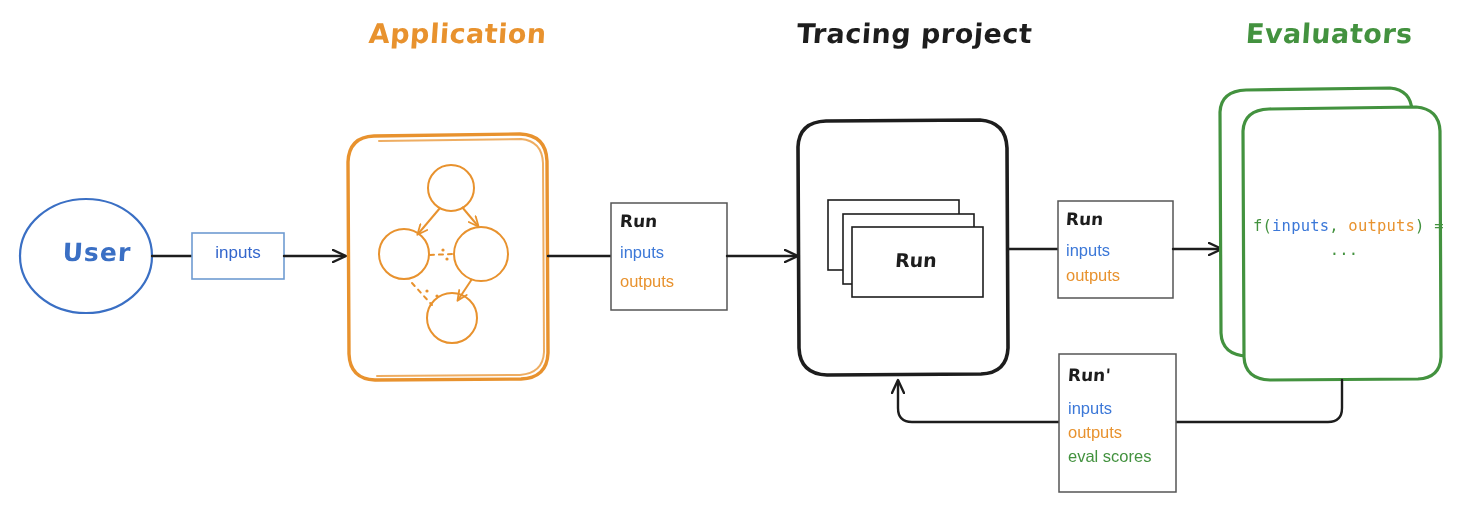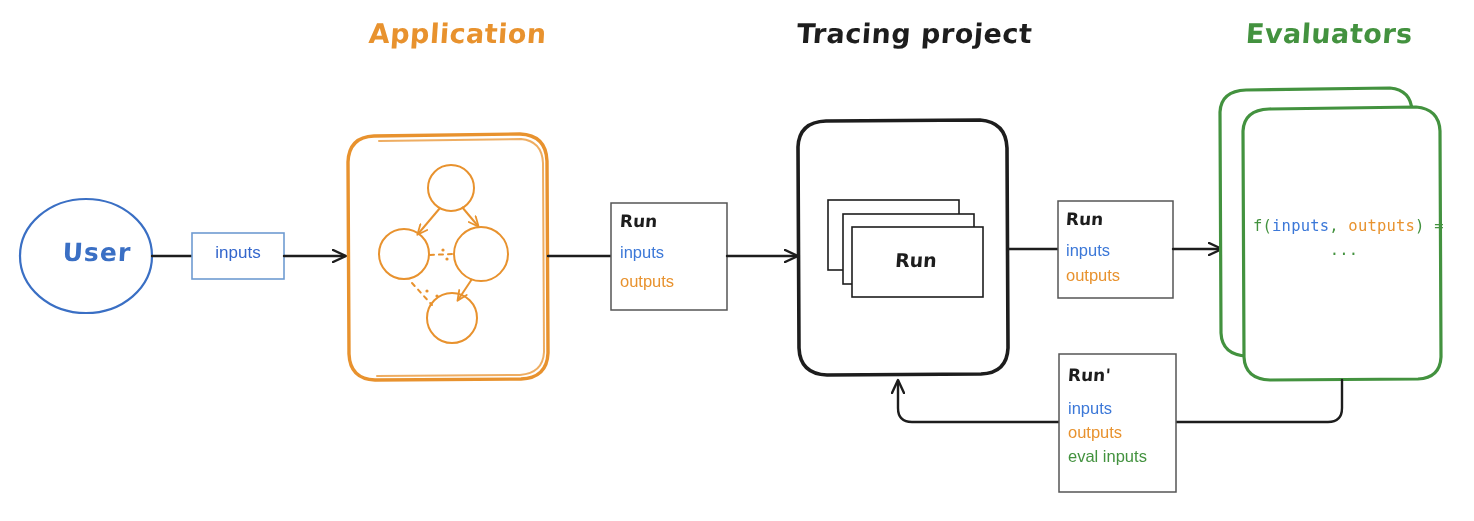--- a/index.html
+++ b/index.html
@@ -225,18 +225,18 @@
 
   <div class="node-label" id="card-run-label">Run</div>
 
   <div class="run-title" id="run2-title">Run</div>
   <div class="field f-inputs" id="run2-inputs">inputs</div>
   <div class="field f-outputs" id="run2-outputs">outputs</div>
 
   <div class="run-title" id="run3-title">Run'</div>
   <div class="field f-inputs" id="run3-inputs">inputs</div>
   <div class="field f-outputs" id="run3-outputs">outputs</div>
-  <div class="field f-eval" id="run3-eval">eval inputs</div>
+  <div class="field f-eval" id="run3-eval">eval scores</div>
 
   <div class="code" id="eval-code"><span class="c-green">f(</span><span class="c-blue">inputs</span><span class="c-green">, </span><span class="c-orange">outputs</span><span class="c-green">) =</span></div>
   <div class="code" id="eval-code-dots">...</div>
 
 </div>
 
 </body></html>

